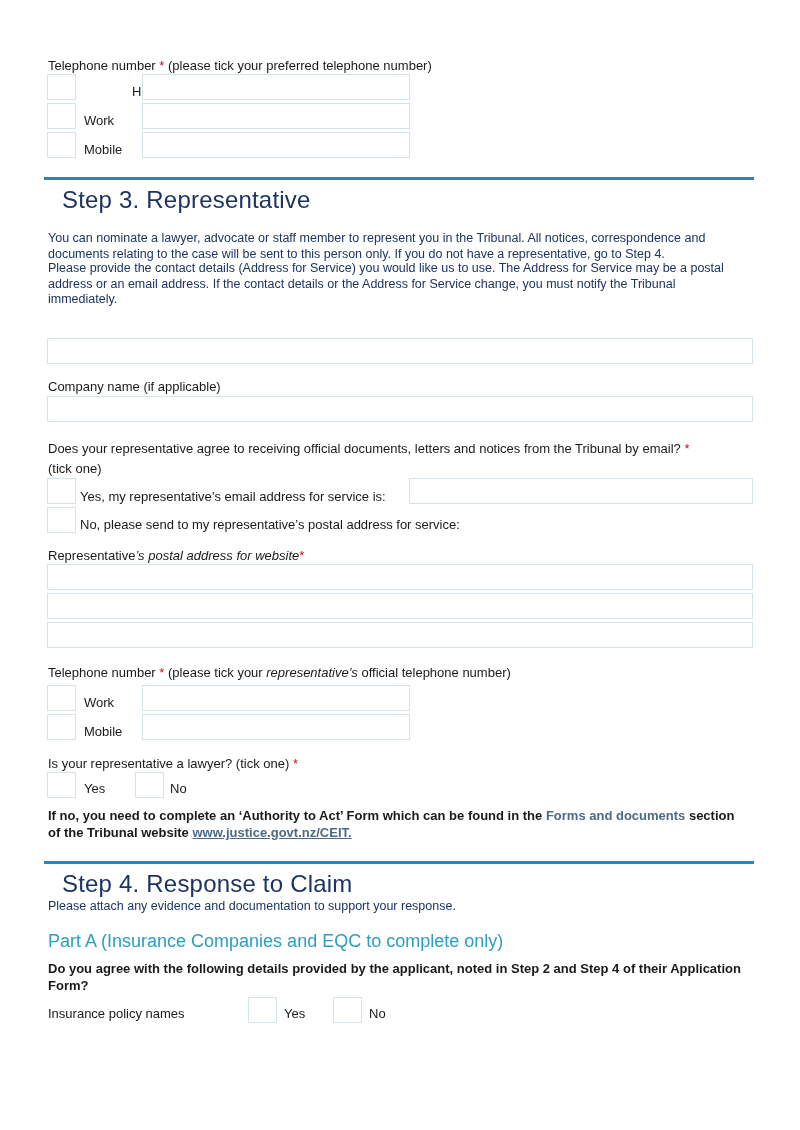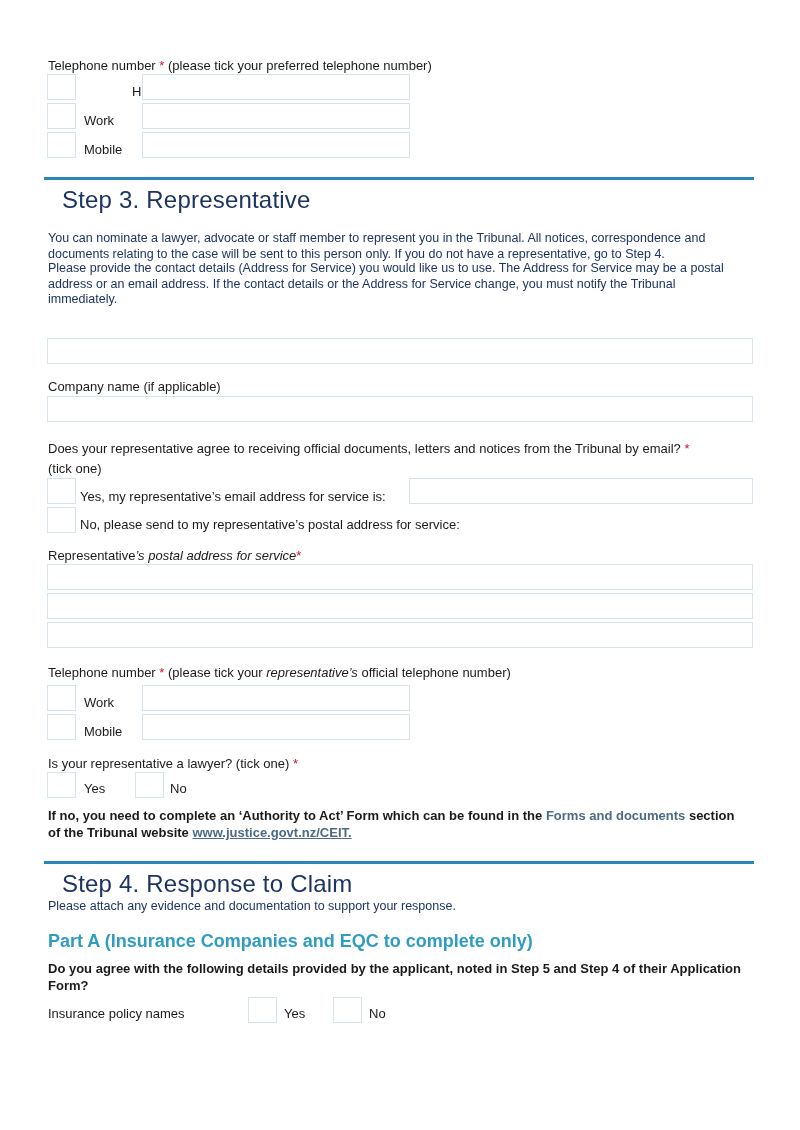--- a/index.html
+++ b/index.html
@@ -52,21 +52,20 @@
       color: #1d3461;
       line-height: 15.5px;
     }
     .part-title {
       position: absolute;
       left: 48px;
       font-size: 18px;
       color: #2e9dc1;
       white-space: nowrap;
       line-height: 22px;
-      font-weight: bold;
     }
     .para { position: absolute; left: 48px; width: 700px; font-size: 13px; line-height: 17px; color: #1a1a1a; font-weight: bold; }
     .link-plain { color: #4a6a85; }
     .link-url { color: #4a6a85; text-decoration: underline; }
     i { font-style: italic; }
   </style>
 </head>
 <body>
 
 <div class="abs label" style="left:48px; top:58px;">
@@ -108,21 +107,21 @@
 <div class="abs label" style="left:48px; top:461px;">(tick one)</div>
 
 <div class="cb" style="left:47px; top:478px;"></div>
 <div class="abs label" style="left:80px; top:489px;">Yes, my representative’s email address for service is:</div>
 <input class="inp" style="left: 409px; top: 478px; width: 344px;" value="">
 
 <div class="cb" style="left:47px; top:507px;"></div>
 <div class="abs label" style="left:80px; top:517px;">No, please send to my representative’s postal address for service:</div>
 
 <div class="abs label" style="left:48px; top:548px;">
-  <span>Representative</span><i>’s postal address for service</i><span class="req">*</span>
+  <span>Representative</span><i>’s postal address for website</i><span class="req">*</span>
 </div>
 <input class="inp" style="left: 47px; top: 564px; width: 706px;" value="">
 <input class="inp" style="left: 47px; top: 593px; width: 706px;" value="">
 <input class="inp" style="left: 47px; top: 622px; width: 706px;" value="">
 
 <div class="abs label" style="left:48px; top:665px;">
   <span>Telephone number</span>
   <span class="req">*</span>
   <span>(please tick your </span><i>representative’s</i><span> official telephone number)</span>
 </div>
@@ -146,19 +145,19 @@
 
 <div class="para" style="top:807px;">
   <span>If no, you need to complete an ‘Authority to Act’ Form which can be found in the </span><span class="link-plain">Forms and documents</span><span> section of the Tribunal website </span><span class="link-url">www.justice.govt.nz/CEIT.</span>
 </div>
 
 <div class="rule" style="top:861px;"></div>
 <div class="step-title" style="top:870px;">Step 4. Response to Claim</div>
 <div class="step-intro" style="top:899px;">Please attach any evidence and documentation to support your response.</div>
 
 <div class="part-title" style="top:930px;">Part A (Insurance Companies and EQC to complete only)</div>
-<div class="para" style="top:960px;">Do you agree with the following details provided by the applicant, noted in Step 5 and Step 4 of their Application Form?</div>
+<div class="para" style="top:960px;">Do you agree with the following details provided by the applicant, noted in Step 2 and Step 4 of their Application Form?</div>
 
 <div class="abs label" style="left:48px; top:1006px;">Insurance policy names</div>
 <div class="cb" style="left:248px; top:997px;"></div>
 <div class="abs label" style="left:284px; top:1006px;">Yes</div>
 <div class="cb" style="left:333px; top:997px;"></div>
 <div class="abs label" style="left:369px; top:1006px;">No</div>
 
 </body></html>

